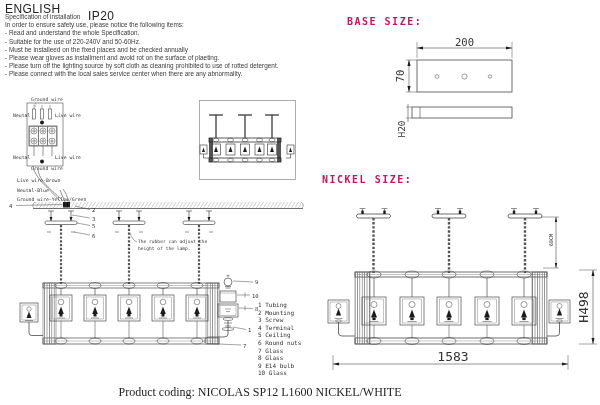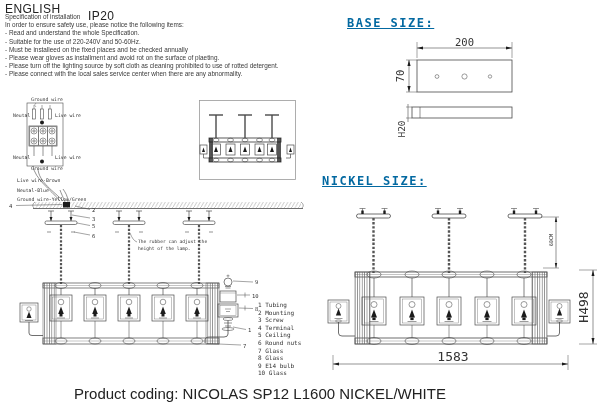--- a/index.html
+++ b/index.html
@@ -3,24 +3,24 @@
 <meta charset="utf-8">
 <style>
   html,body{margin:0;padding:0;background:#ffffff;}
   #sheet{position:relative;width:600px;height:405px;background:#ffffff;overflow:hidden;
          font-family:"Liberation Sans",sans-serif;color:#2b2b2b;}
   .abs{position:absolute;}
   .cad{font-family:"DejaVu Sans Mono",monospace;}
   .hdr{font-size:12px;letter-spacing:.4px;color:#222;}
   .spec{font-size:6.4px;line-height:8.2px;color:#3a3a3a;}
   .spec p{margin:0;}
-  .sectitle{font-size:12px;font-weight:600;letter-spacing:1.5px;color:#0369a1;text-decoration:underline;}
+  .sectitle{font-size:10px;font-weight:600;letter-spacing:1.5px;color:#be185d;}
   .parts{font-size:6px;line-height:7.6px;color:#333;}
   .parts div{white-space:nowrap;}
-  .coding{font-size:15px;color:#222;text-align:center;width:520px;}
+  .coding{font-size:12px;color:#222;text-align:center;width:520px;font-family:Liberation Serif, serif;}
   svg{display:block;overflow:visible;}
   svg text{font-family:"DejaVu Sans Mono",monospace;fill:#333;}
   .ln{stroke:#4a4a4a;fill:none;}
   .thin{stroke:#6a6a6a;fill:none;}
   .drk{fill:#1c1c1c;stroke:none;}
 </style>
 </head>
 <body>
 
 <div id="sheet">

